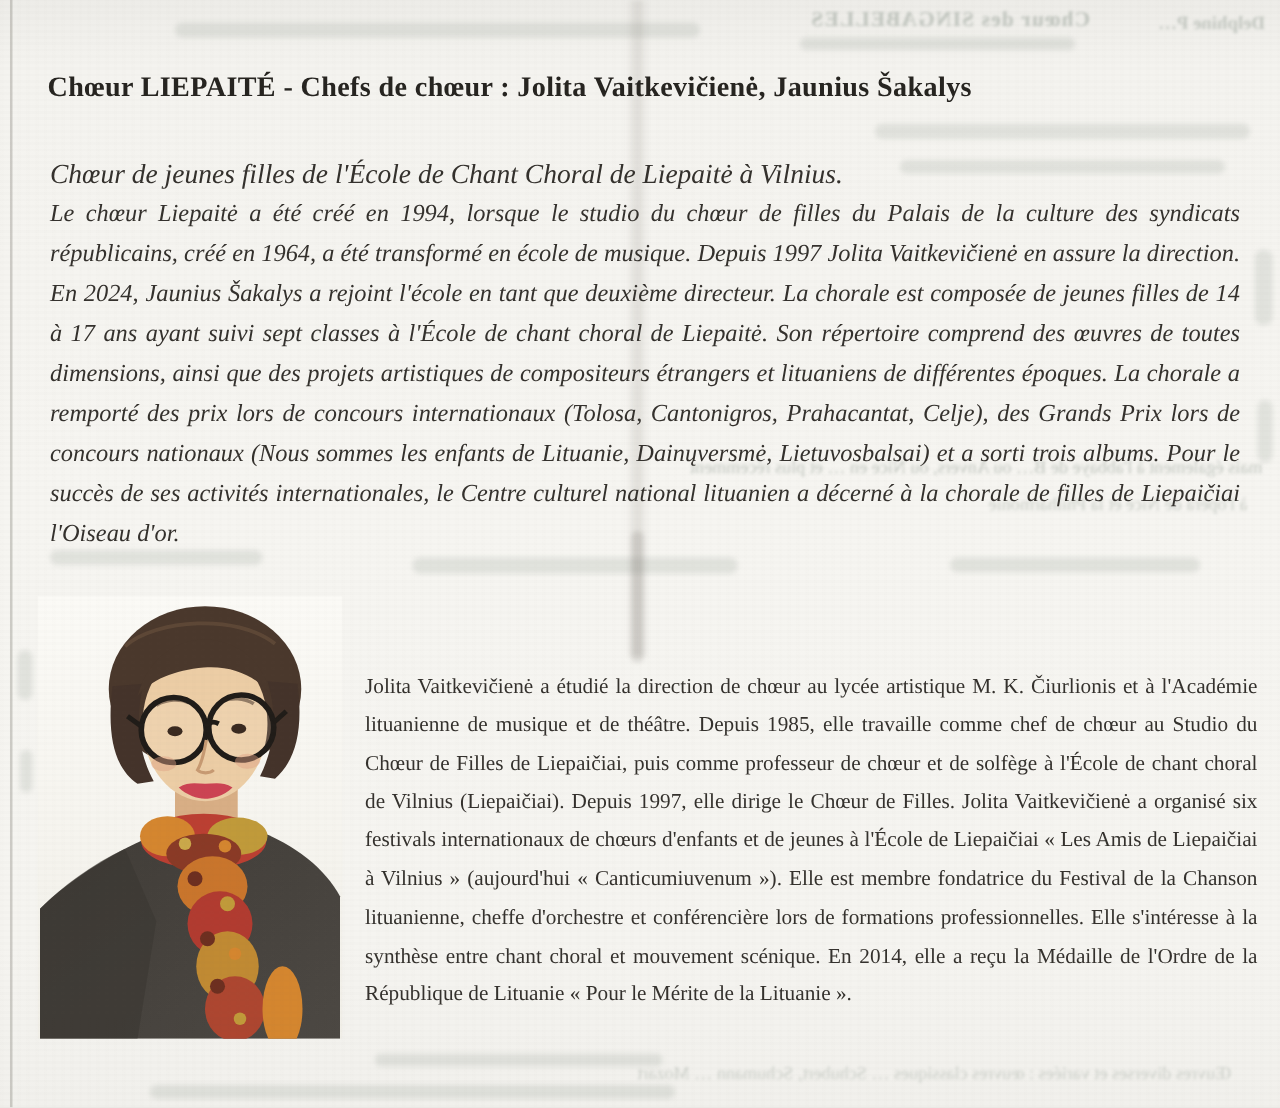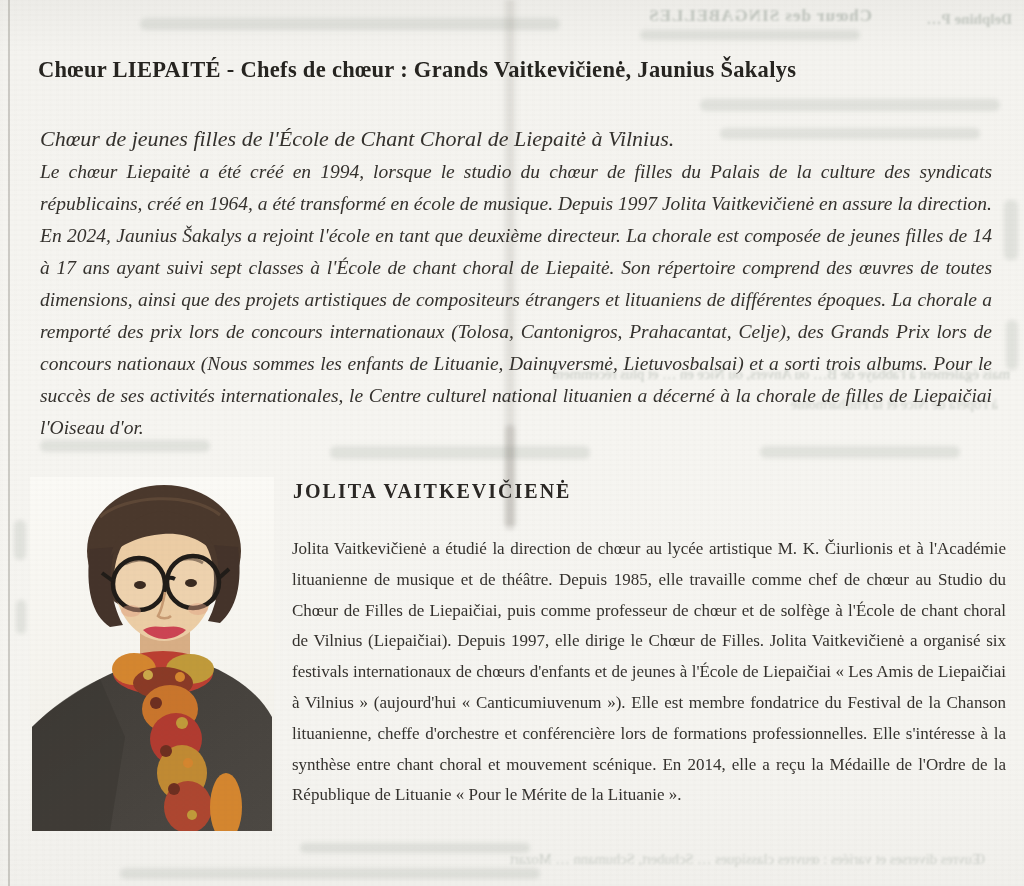--- a/index.html
+++ b/index.html
@@ -81,25 +81,24 @@
   <div class="smudge" style="left:14px;top:520px;width:12px;height:40px;"></div>
   <div class="smudge" style="left:16px;top:600px;width:10px;height:34px;"></div>
   <div class="smudge" style="left:300px;top:843px;width:230px;height:10px;"></div>
   <div class="bleed txt mirror bt-bottom">Œuvres diverses et variées : œuvres classiques … Schubert, Schumann … Mozart</div>
   <div class="smudge" style="left:120px;top:868px;width:420px;height:11px;"></div>
 
   <div class="scan-edge"></div>
   <div class="fold-v"></div>
   <div class="fold-v2"></div>
 
-  <h1 class="title">Chœur LIEPAITÉ - Chefs de chœur : Grands Vaitkevičienė, Jaunius Šakalys</h1>
+  <h1 class="title">Chœur LIEPAITÉ - Chefs de chœur : Jolita Vaitkevičienė, Jaunius Šakalys</h1>
   <p class="intro">Chœur de jeunes filles de l'École de Chant Choral de Liepaitė à Vilnius.</p>
   <p class="lead">Le chœur Liepaitė a été créé en 1994, lorsque le studio du chœur de filles du Palais de la culture des syndicats républicains, créé en 1964, a été transformé en école de musique. Depuis 1997 Jolita Vaitkevičienė en assure la direction. En 2024, Jaunius Šakalys a rejoint l'école en tant que deuxième directeur. La chorale est composée de jeunes filles de 14 à 17 ans ayant suivi sept classes à l'École de chant choral de Liepaitė. Son répertoire comprend des œuvres de toutes dimensions, ainsi que des projets artistiques de compositeurs étrangers et lituaniens de différentes époques. La chorale a remporté des prix lors de concours internationaux (Tolosa, Cantonigros, Prahacantat, Celje), des Grands Prix lors de concours nationaux (Nous sommes les enfants de Lituanie, Dainųversmė, Lietuvosbalsai) et a sorti trois albums. Pour le succès de ses activités internationales, le Centre culturel national lituanien a décerné à la chorale de filles de Liepaičiai l'Oiseau d'or.</p>
 
-  <h2 class="section-heading">JOLITA VAITKEVIČIENĖ</h2>
 
   <div class="photo" role="img" aria-label="Portrait photo de Jolita Vaitkevičienė : cheveux bruns courts, lunettes rondes noires, rouge à lèvres, foulard multicolore, veste sombre">
     <svg viewBox="0 0 244 354" width="244" height="354" xmlns="http://www.w3.org/2000/svg">
       <defs>
         <linearGradient id="bgg" x1="0" y1="0" x2="0" y2="1">
           <stop offset="0" stop-color="#fbfaf6"></stop>
           <stop offset="1" stop-color="#f1efe8"></stop>
         </linearGradient>
         <linearGradient id="jak" x1="0" y1="0" x2="1" y2="1">
           <stop offset="0" stop-color="#403c37"></stop>

